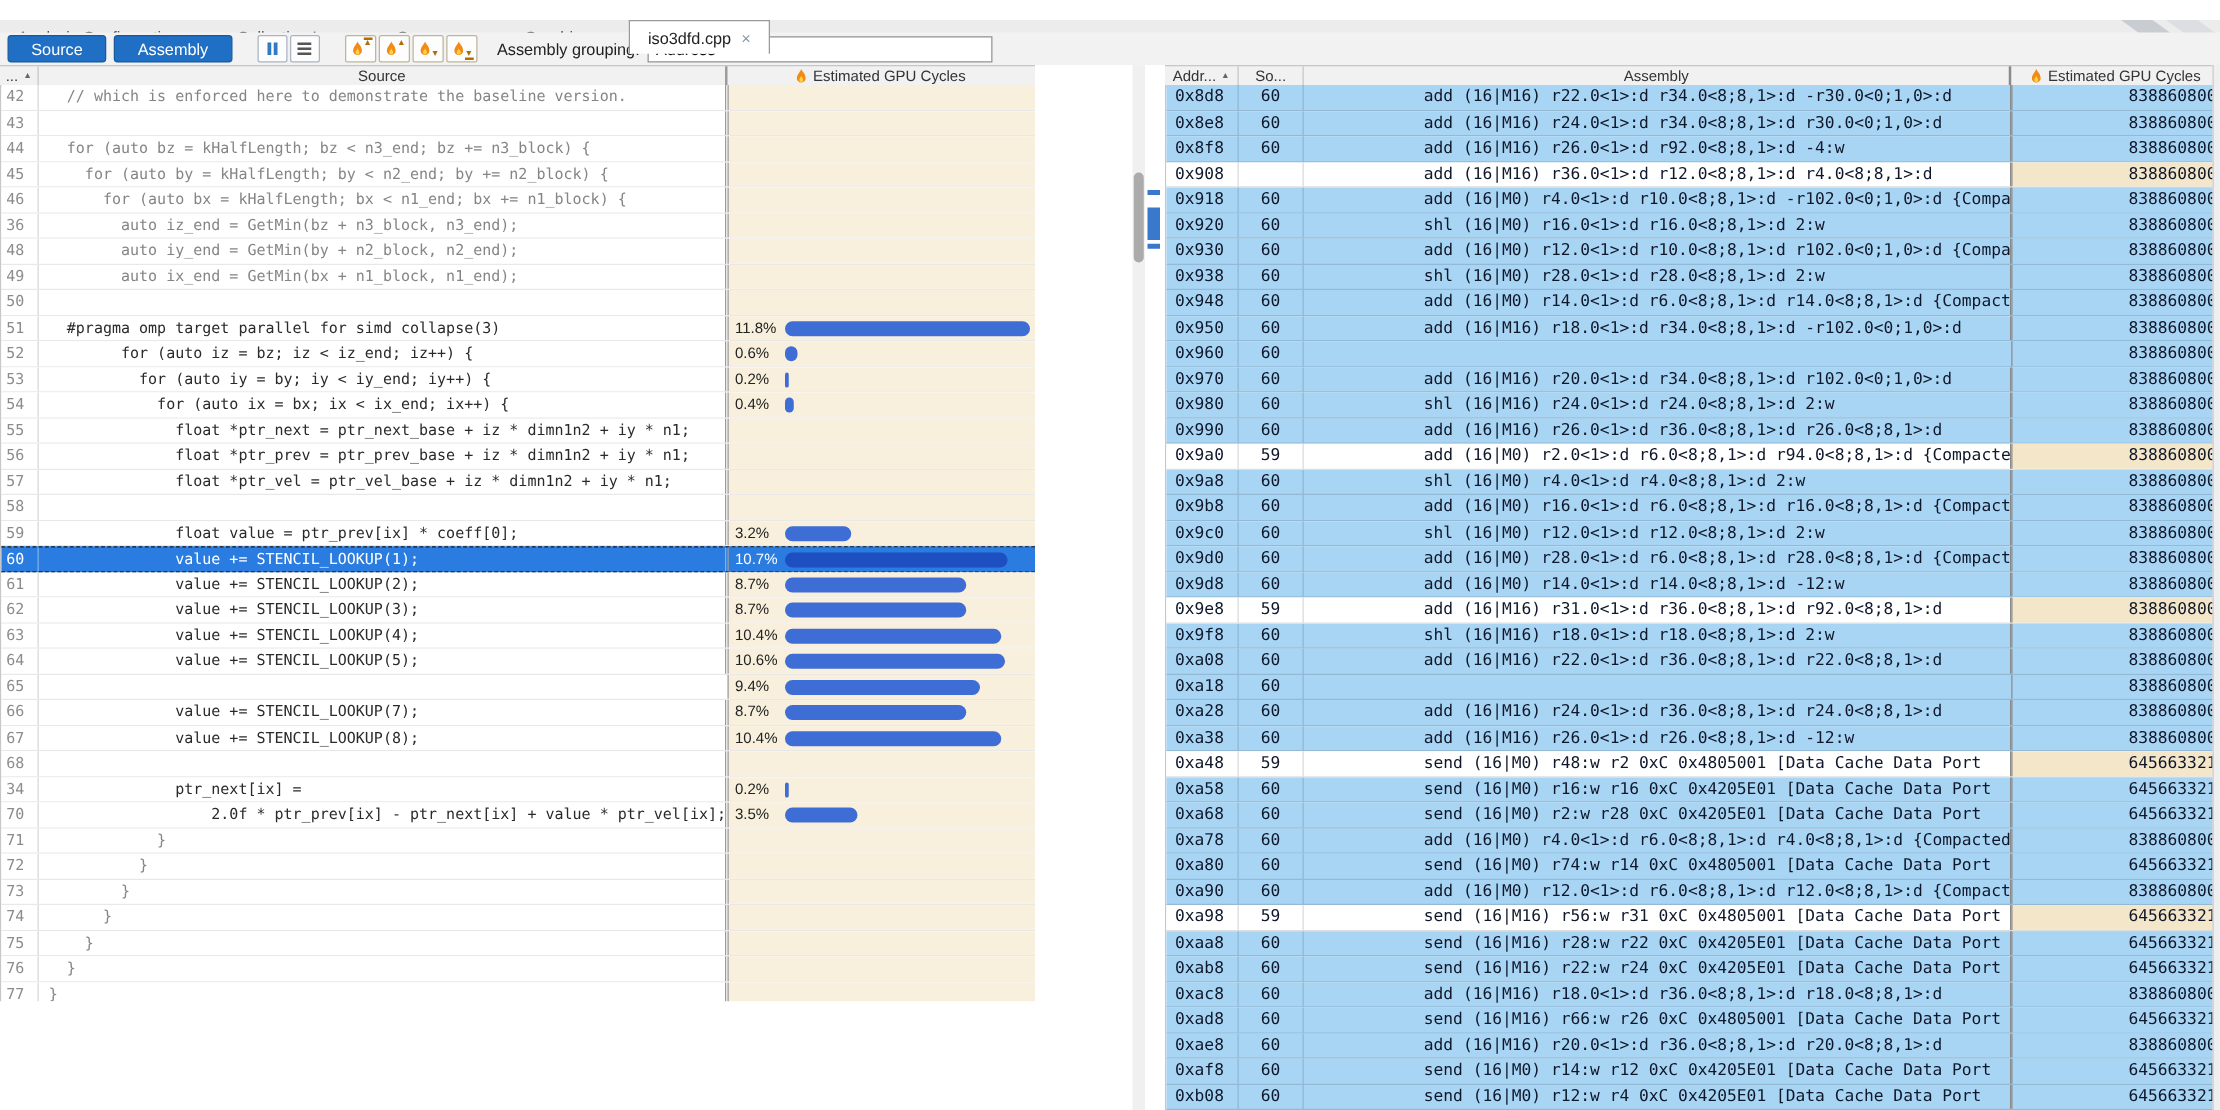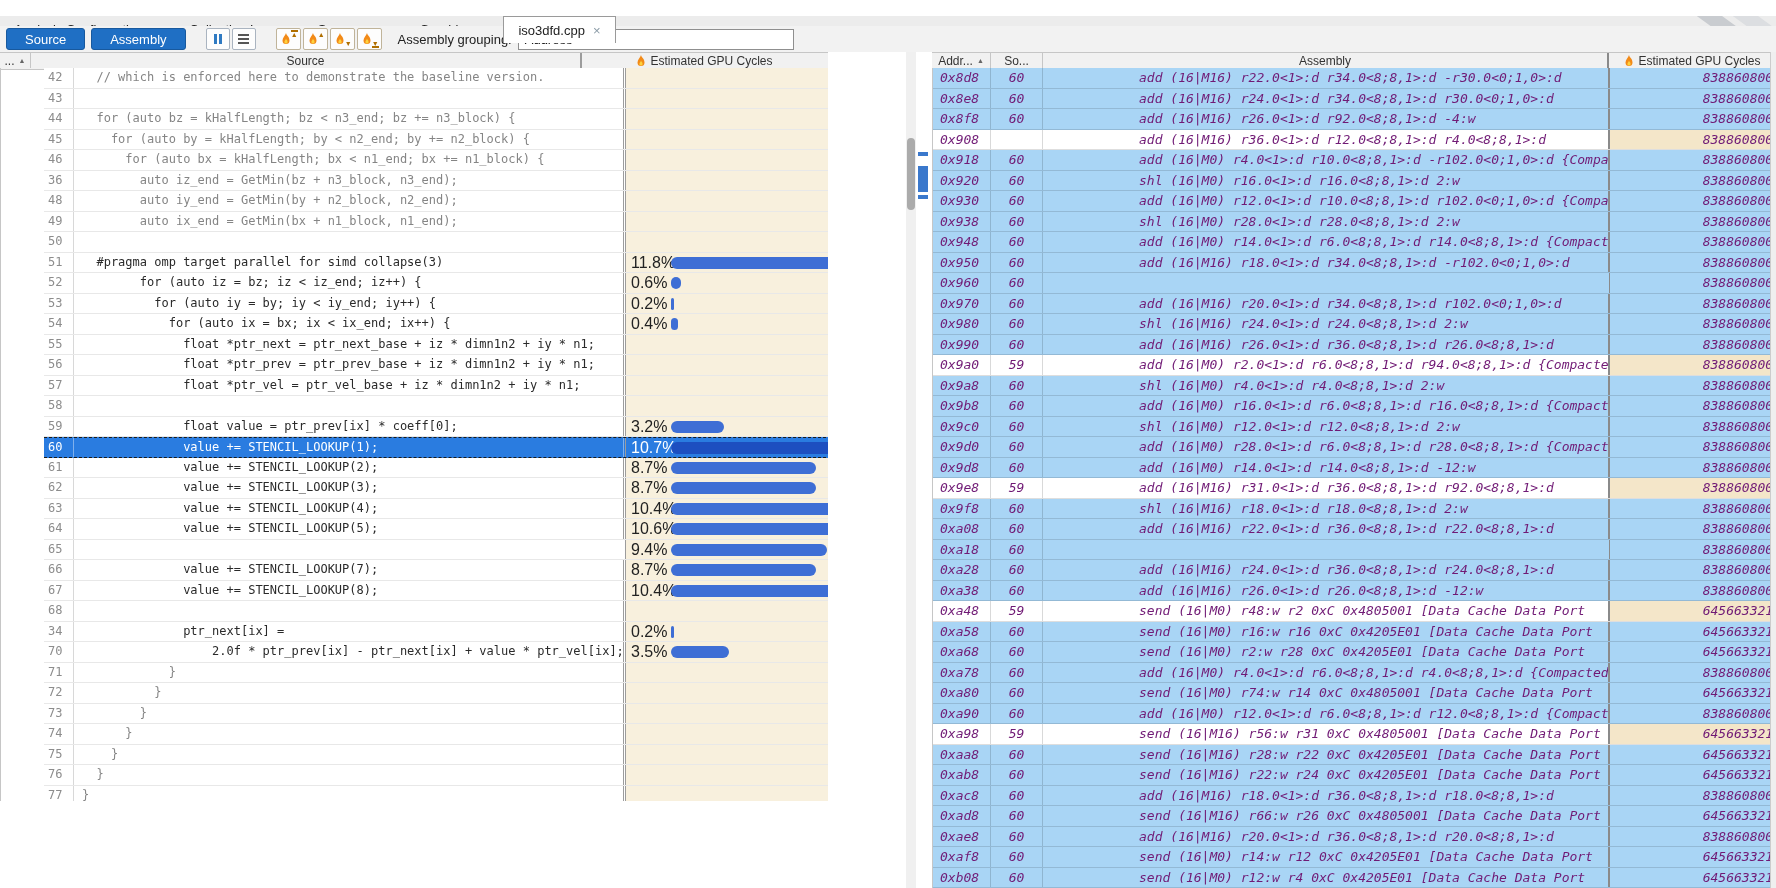--- a/index.html
+++ b/index.html
@@ -31,41 +31,41 @@
   .mini-bar.top{top:1px;}
   .mini-bar.bot{bottom:1px;}
   .grouping-label{margin-left:16px;font-size:13px;color:#222;}
   .combo{margin-left:6px;width:262px;height:19px;background:#fff;border:1px solid #8f8f8f;font-size:13px;color:#111;display:flex;align-items:center;padding:0 6px;}
   
   .hdr{position:absolute;top:52px;height:16px;background:#f1f1f1;border:1px solid #c6c6c6;border-width:1px 0 1px 0;font-size:12px;color:#333;}
   .hcell{position:absolute;top:0;height:15px;display:flex;align-items:center;justify-content:center;border-right:1px solid #c6c6c6;overflow:hidden;white-space:nowrap;}
   .sortmark{font-size:7px;color:#666;margin-left:4px;}
   .flame{width:10px;height:12px;margin-right:4px;flex:0 0 auto;}
   
-  .srcpanel{position:absolute;left:0;top:68px;width:827px;height:733px;overflow:hidden;border-left:1px solid #c6c6c6;padding-left:43px;}
+  .srcpanel{position:absolute;left:0;top:68px;width:827px;height:733px;overflow:hidden;border-left:1px solid #c6c6c6;}
   .srow{position:relative;height:20.5px;box-sizing:border-box;border-bottom:1px solid rgba(0,0,0,0.09);background:#fff;}
   .srow .num{position:absolute;left:0;top:0;width:30px;height:100%;font-family:"DejaVu Sans Mono",monospace;font-size:12px;color:#8c8c8c;padding-left:4px;box-sizing:border-box;border-right:1px solid #d8d8d8;line-height:19px;}
   .srow .code{position:absolute;left:30px;top:0;width:550px;height:100%;font-family:"DejaVu Sans Mono",monospace;font-size:12px;color:#2a2a2a;white-space:pre;overflow:hidden;padding-left:8px;box-sizing:border-box;line-height:19px;border-right:1px solid #9c9c9c;}
   .srow .gpu{position:absolute;left:581px;top:0;width:246px;height:100%;background:#f8f0dd;border-left:1px solid #9c9c9c;box-sizing:border-box;}
   .srow.dim .code{color:#858585;}
-  .srow .pct{position:absolute;left:5px;top:0;font-size:16px;color:#222;line-height:19px;}
+  .srow .pct{position:absolute;left:5px;top:0;font-size:12px;color:#222;line-height:19px;}
   .srow .bar{position:absolute;left:45px;top:4px;height:12px;border-radius:6px;background:#3e6ed5;}
   .srow.sel{background:#2a7ce0;border-top:1px dashed #1a1a1a;border-bottom:1px dashed #1a1a1a;}
   .srow.sel .num,.srow.sel .code{color:#fff;border-right-color:rgba(255,255,255,0.4);}
   .srow.sel .gpu{background:#2a7ce0;}
   .srow.sel .pct{color:#fff;}
   .srow.sel .bar{background:#1d4fc0;}
   
   .midgap{position:absolute;left:828px;top:52px;width:104px;height:836px;background:#fff;}
   .vtrack{position:absolute;left:78px;top:0;width:10px;height:836px;background:#f0f0f0;}
   .vthumb{position:absolute;left:79px;top:86px;width:8px;height:72px;background:#ababab;border-radius:5px;}
   .smark{position:absolute;left:90px;width:10px;background:#3a78cc;}
   
   .asmpanel{position:absolute;left:932px;top:68px;width:844px;height:820px;overflow:hidden;border-left:1px solid #c6c6c6;}
-  .arow{position:relative;height:20.5px;box-sizing:border-box;border-bottom:1px solid rgba(0,0,0,0.13);background:#a9d5f5;font-family:"DejaVu Sans Mono",monospace;font-size:13px;color:#701a75;font-style:italic;}
+  .arow{position:relative;height:20.5px;box-sizing:border-box;border-bottom:1px solid rgba(0,0,0,0.13);background:#a9d5f5;font-family:"DejaVu Sans Mono",monospace;font-size:13px;color:#0f172a;}
   .arow.wh{background:#fff;}
   .arow .addr{position:absolute;left:0;top:0;width:58px;height:100%;padding-left:7px;box-sizing:border-box;line-height:19px;border-right:1px solid rgba(0,0,0,0.15);}
   .arow .so{position:absolute;left:58px;top:0;width:52px;height:100%;text-align:center;line-height:19px;box-sizing:border-box;border-right:1px solid rgba(0,0,0,0.15);}
   .arow .asm{position:absolute;left:110px;top:0;width:566px;height:100%;padding-left:96px;box-sizing:border-box;white-space:pre;overflow:hidden;line-height:19px;border-right:1px solid #8a8a8a;}
   .arow .cyc{position:absolute;left:676px;top:0;width:186px;height:100%;box-sizing:border-box;border-left:1px solid #8a8a8a;text-align:right;padding-right:14px;line-height:19px;font-size:13px;background:#a9d5f5;}
   .arow.wh .cyc{background:#f4e6c9;}
   .rightstrip{position:absolute;left:1770px;top:52px;width:6px;height:836px;background:#efefef;border-left:1px solid #cccccc;}
 </style>
 </head>
 <body>

